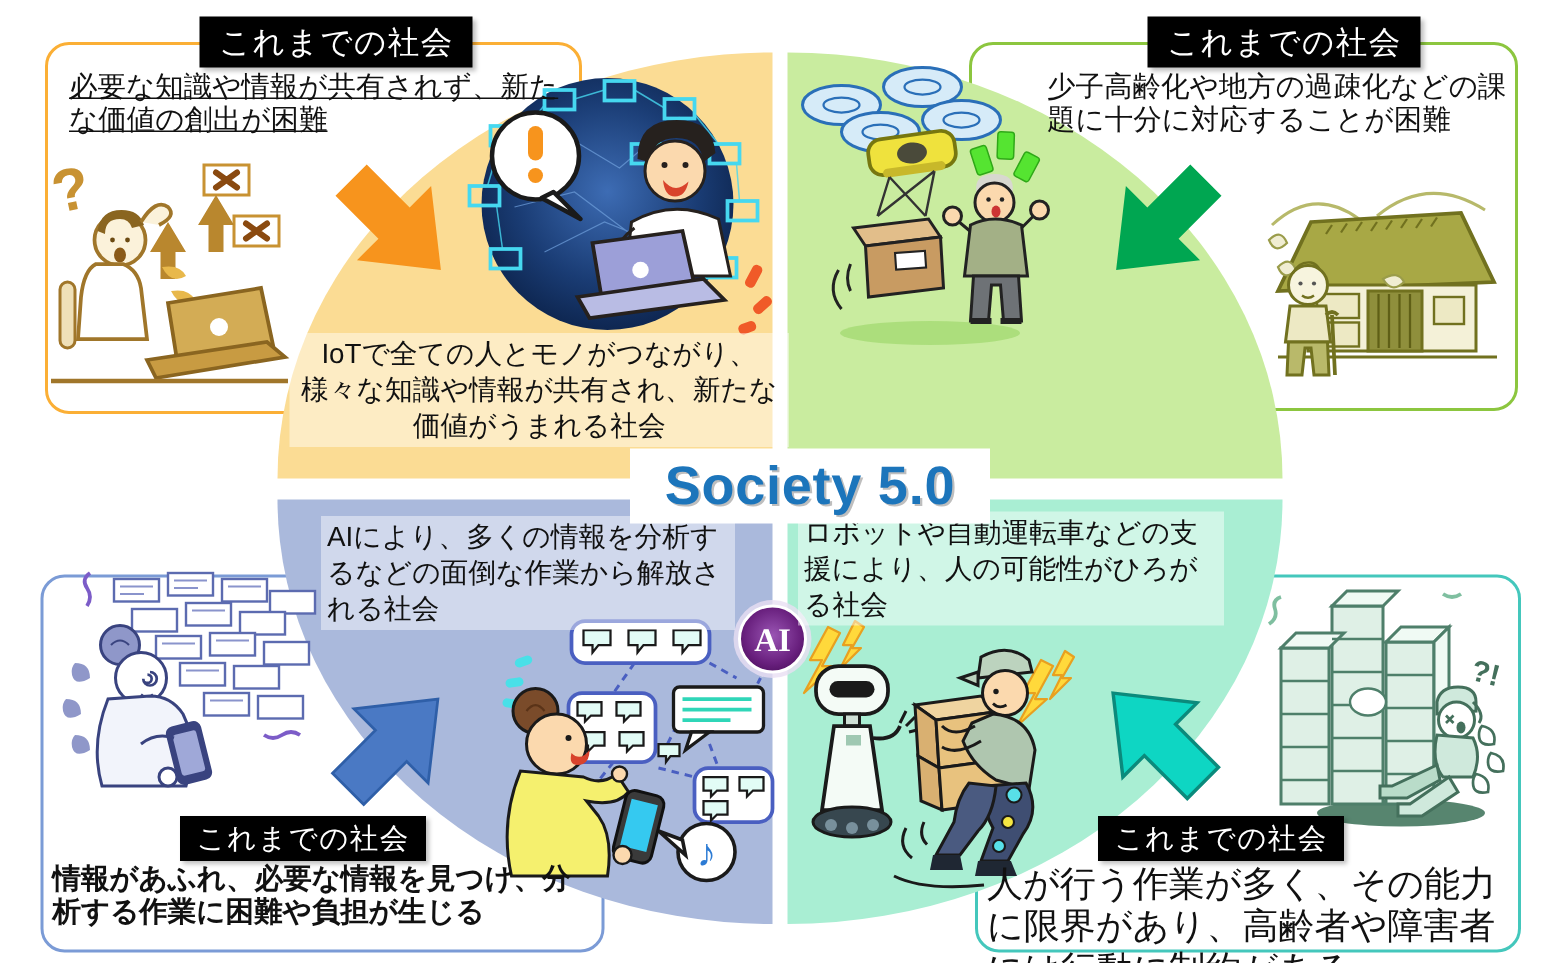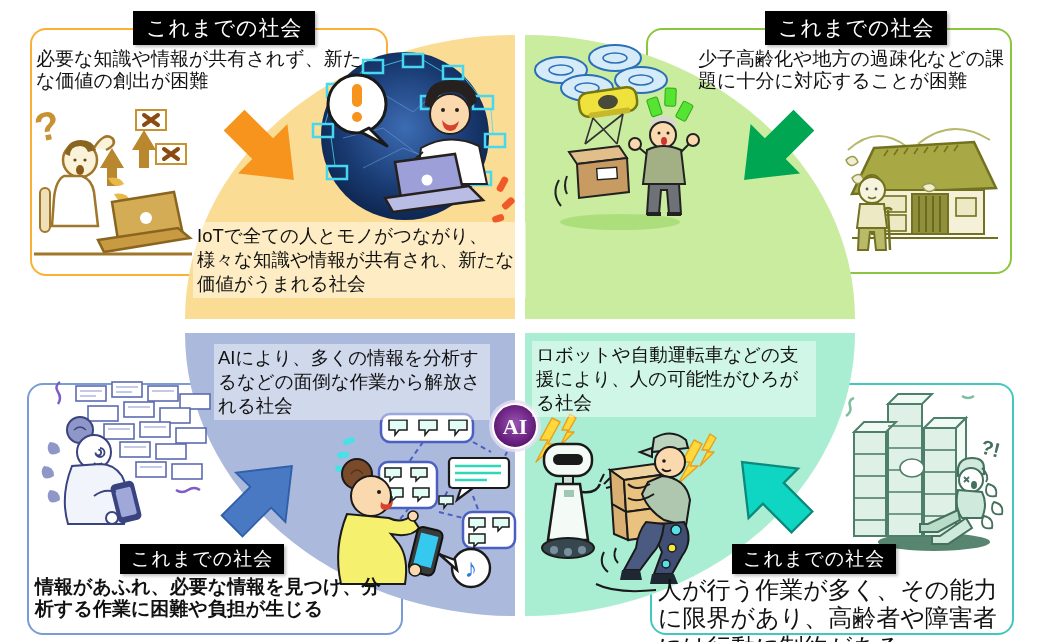--- a/index.html
+++ b/index.html
@@ -49,31 +49,31 @@
   <div class="outer-box tl"></div>
   <div class="outer-box tr"></div>
   <div class="outer-box bl"></div>
   <div class="outer-box br"></div>
 
   <div class="header-badge" style="left:133px;top:11px;">これまでの社会</div>
   <div class="header-badge" style="left:765px;top:11px;">これまでの社会</div>
   <div class="header-badge small" style="left:120px;top:544px;">これまでの社会</div>
   <div class="header-badge small" style="left:732px;top:544px;">これまでの社会</div>
 
-  <div class="outer-text" style="left:36px;top:48px;width:345px;">必要な知識や情報が共有されず、新たな価値の創出が困難</div>
+  <div class="outer-text" style="left:46px;top:48px;width:345px;text-decoration:underline;">必要な知識や情報が共有されず、新たな価値の創出が困難</div>
   <div class="outer-text" style="left:698px;top:48px;width:308px;">少子高齢化や地方の過疎化などの課題に十分に対応することが困難</div>
   <div class="outer-text" style="left:35px;top:576px;width:362px;font-weight:bold;">情報があふれ、必要な情報を見つけ、分析する作業に困難や負担が生じる</div>
   <div class="outer-text" style="left:658px;top:576px;width:350px;font-size:24px;">人が行う作業が多く、その能力に限界があり、高齢者や障害者には行動に制約がある</div>
 
   <div class="quadrant tl"></div>
   <div class="quadrant tr"></div>
   <div class="quadrant bl"></div>
   <div class="quadrant br"></div>
 
-  <div class="quad-text" style="left:193px;top:222px;width:325px;">IoTで全ての人とモノがつながり、様々な知識や情報が共有され、新たな価値がうまれる社会</div>
+  <div class="quad-text" style="left:193px;top:222px;width:325px;text-align:center;">IoTで全ての人とモノがつながり、様々な知識や情報が共有され、新たな価値がうまれる社会</div>
   <div class="quad-text" style="left:214px;top:344px;width:268px;">AIにより、多くの情報を分析するなどの面倒な作業から解放される社会</div>
   <div class="quad-text" style="left:532px;top:341px;width:276px;">ロボットや自動運転車などの支援により、人の可能性がひろがる社会</div>
 
   <div class="arrow" style="left:218px;top:104px;transform:rotate(45deg);">
     <svg viewBox="0 0 100 100">
         <polygon points="4,34 48,34 48,12 96,50 48,88 48,66 4,66" fill="#F7941D"></polygon>
       </svg>
   </div>
   <div class="arrow" style="left:728px;top:104px;transform:rotate(135deg);">
     <svg viewBox="0 0 100 100">
@@ -84,20 +84,21 @@
     <svg viewBox="0 0 100 100">
         <polygon points="4,34 48,34 48,12 96,50 48,88 48,66 4,66" fill="#4A79C4" stroke="#2F5FA8" stroke-width="2"></polygon>
       </svg>
   </div>
   <div class="arrow" style="left:726px;top:446px;transform:rotate(-135deg);">
     <svg viewBox="0 0 100 100">
         <polygon points="4,34 48,34 48,12 96,50 48,88 48,66 4,66" fill="#0ED6C3" stroke="#0B8A7C" stroke-width="2.5"></polygon>
       </svg>
   </div>
 
+  <div class="center-title">Society 5.0</div>
 
   <div class="illo" style="left:28px;top:92px;width:170px;height:175px;">
     <svg viewBox="0 0 170 175" width="170" height="175">
       <text x="8" y="48" font-size="40" font-weight="bold" fill="#C89232" transform="rotate(-12 20 40)">?</text>
       <g>
         <rect x="108" y="18" width="30" height="20" fill="#fff" stroke="#C89232" stroke-width="2"></rect>
         <rect x="128" y="52" width="30" height="20" fill="#fff" stroke="#C89232" stroke-width="2"></rect>
         <path d="M116,23 l14,10 M130,23 l-14,10 M136,57 l14,10 M150,57 l-14,10" stroke="#8A4A10" stroke-width="4" stroke-linecap="round"></path>
       </g>
       <g fill="#B9872E">

